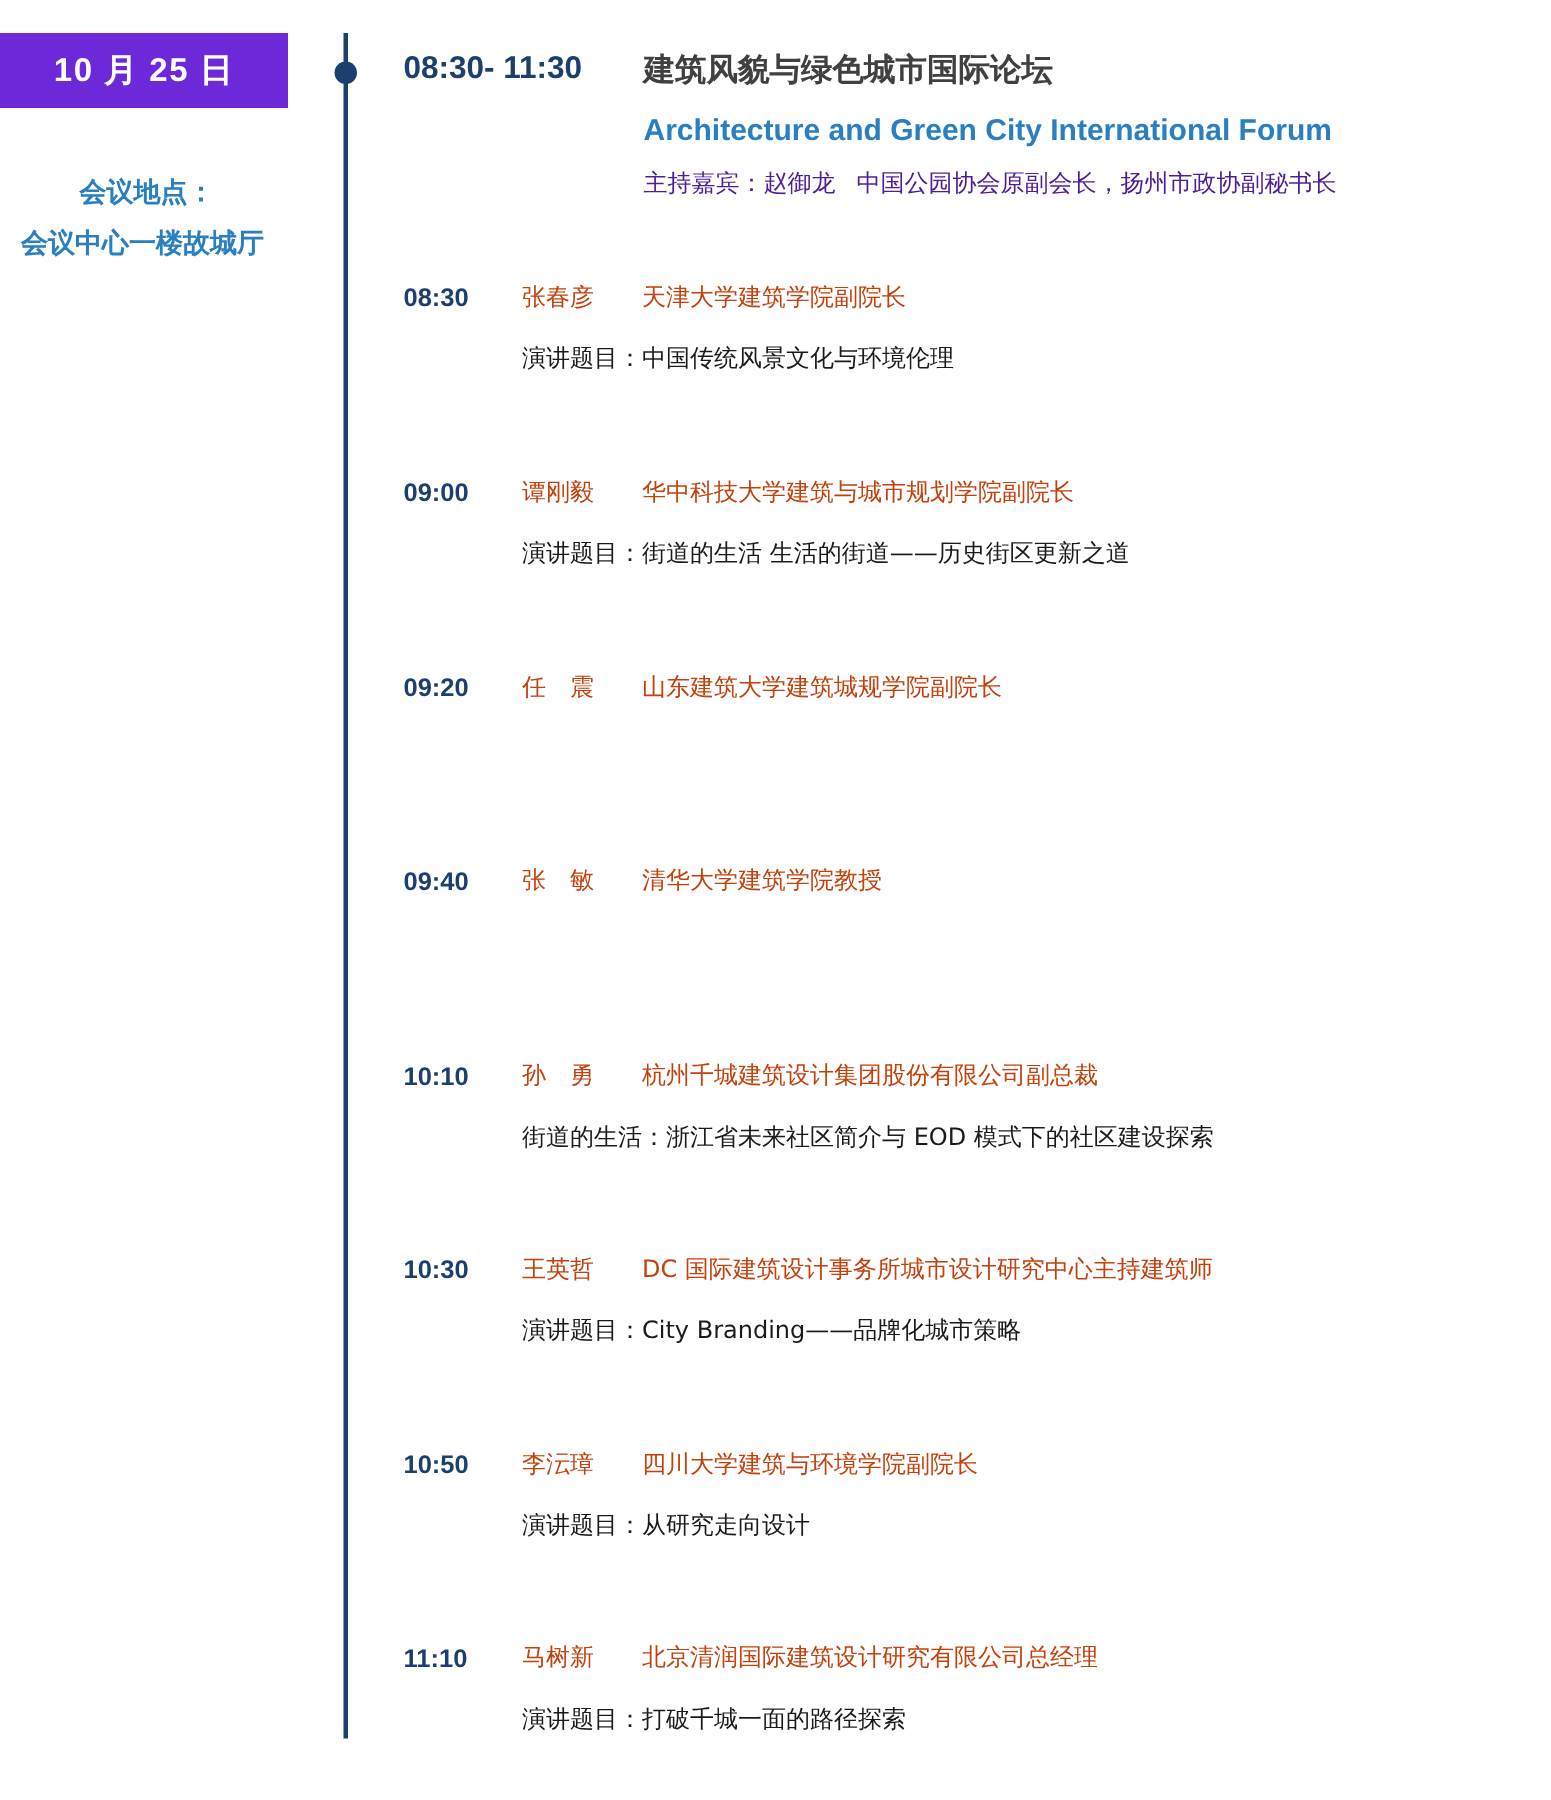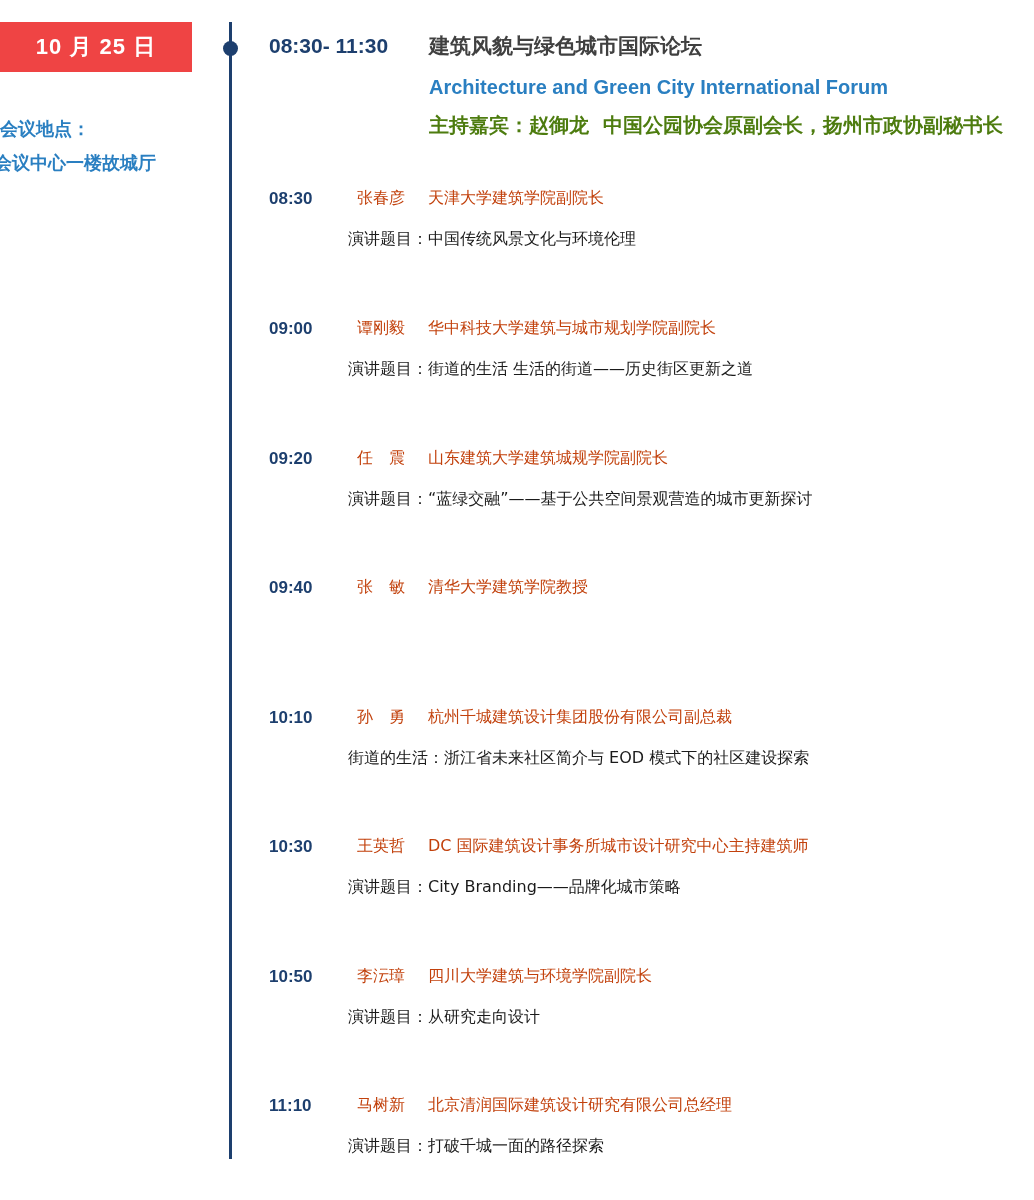--- a/index.html
+++ b/index.html
@@ -14,35 +14,36 @@
       overflow: hidden;
       font-family: "DejaVu Sans", "Liberation Sans", sans-serif;
       color: #1a1a1a;
     }
     .date-box {
       position: absolute;
       left: 0;
       top: 22px;
       width: 192px;
       height: 50px;
-      background: #ef4444;
+      background: #6d28d9;
       color: #ffffff;
       display: flex;
       align-items: center;
       justify-content: center;
       font-family: "Liberation Sans", sans-serif;
       font-weight: bold;
       font-size: 22px;
       letter-spacing: 1px;
     }
     .venue {
       position: absolute;
       left: 0;
       top: 112px;
       width: 196px;
+      text-align: center;
       color: #2a7fc1;
       font-weight: bold;
       font-size: 18px;
       line-height: 34px;
     }
     .venue .line2 {
       margin-left: -6px;
     }
     .timeline-line {
       position: absolute;
@@ -92,32 +93,31 @@
       font-family: "Liberation Sans", sans-serif;
       font-size: 20px;
       font-weight: bold;
       color: #2a7fc1;
       white-space: nowrap;
     }
     .session-host {
       position: absolute;
       left: 160px;
       top: 78px;
-      font-size: 20px;
-      font-weight: bold;
-      color: #4d7c0f;
+      font-size: 16px;
+      font-weight: normal;
+      color: #4c1d95;
       white-space: nowrap;
     }
     .session-host .gap { display: inline-block; width: 14px; }
     .talk {
       position: absolute;
       left: 269px;
       width: 740px;
       height: 80px;
-      text-align: center;
     }
     .talk-time {
       position: absolute;
       left: 0;
       top: 0;
       font-family: "Liberation Sans", sans-serif;
       font-weight: bold;
       font-size: 17px;
       color: #1d3f6e;
     }
@@ -181,21 +181,20 @@
     <span class="name">谭刚毅</span><span>华中科技大学建筑与城市规划学院副院长</span>
   </div>
   <div class="talk-topic">演讲题目：街道的生活 生活的街道——历史街区更新之道</div>
 </div>
 
 <div class="talk" style="top:449px;">
   <div class="talk-time">09:20</div>
   <div class="talk-speaker">
     <span class="name">任　震</span><span>山东建筑大学建筑城规学院副院长</span>
   </div>
-  <div class="talk-topic">演讲题目：“蓝绿交融”——基于公共空间景观营造的城市更新探讨</div>
 </div>
 
 <div class="talk" style="top:578px;">
   <div class="talk-time">09:40</div>
   <div class="talk-speaker">
     <span class="name">张　敏</span><span>清华大学建筑学院教授</span>
   </div>
 </div>
 
 <div class="talk" style="top:708px;">

